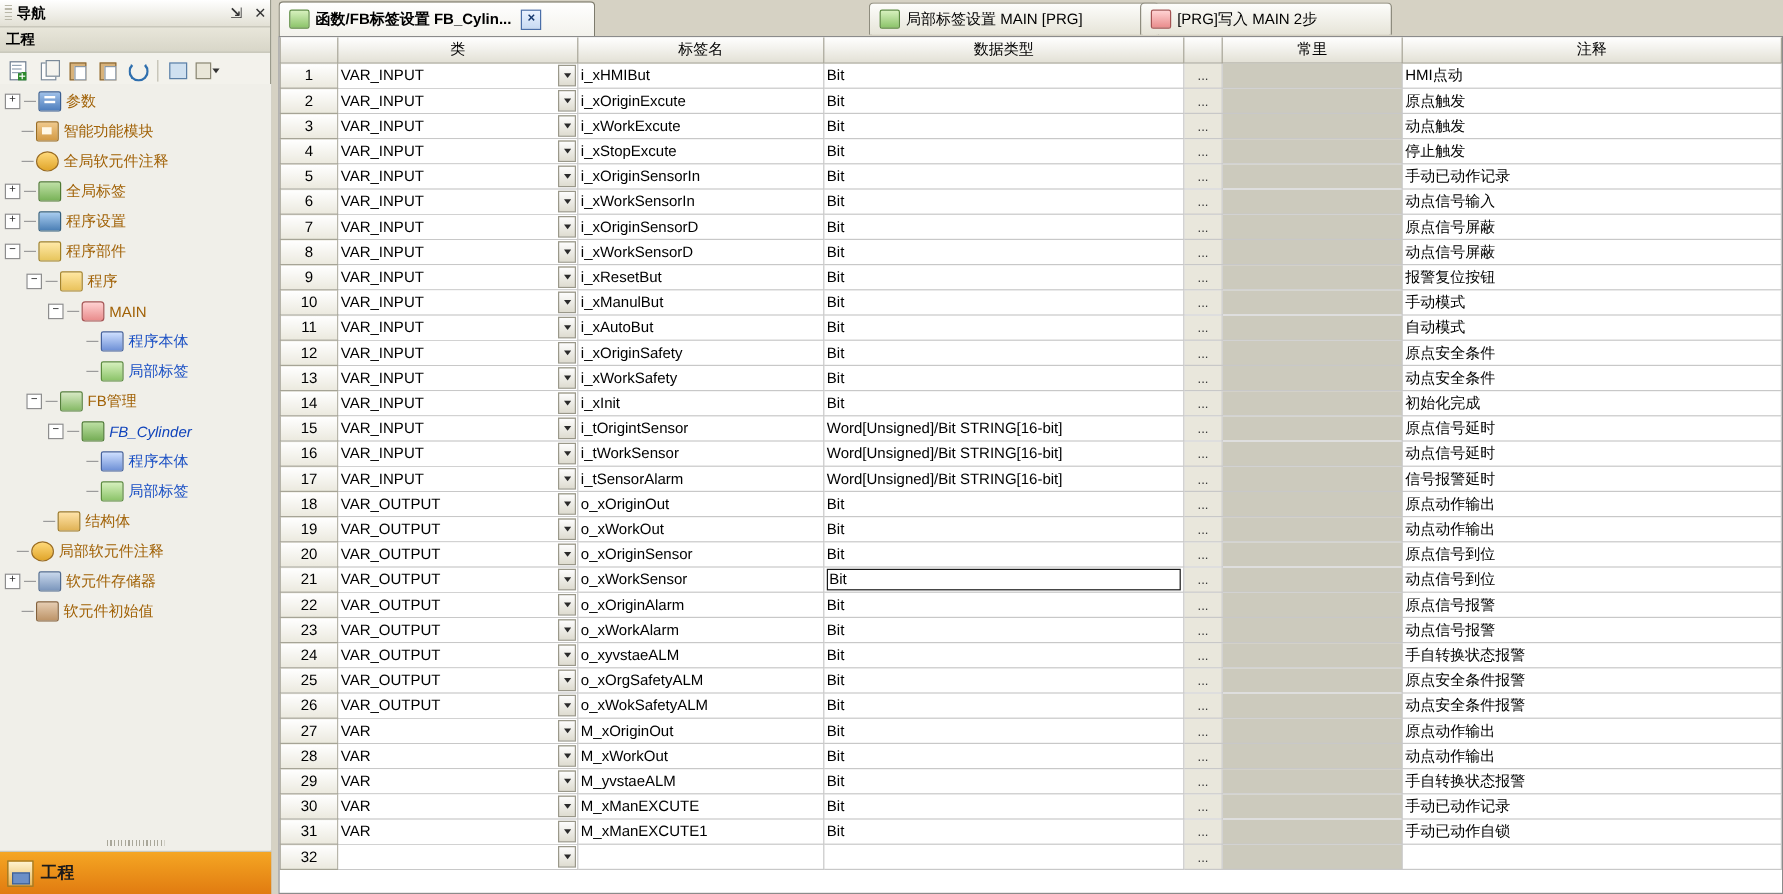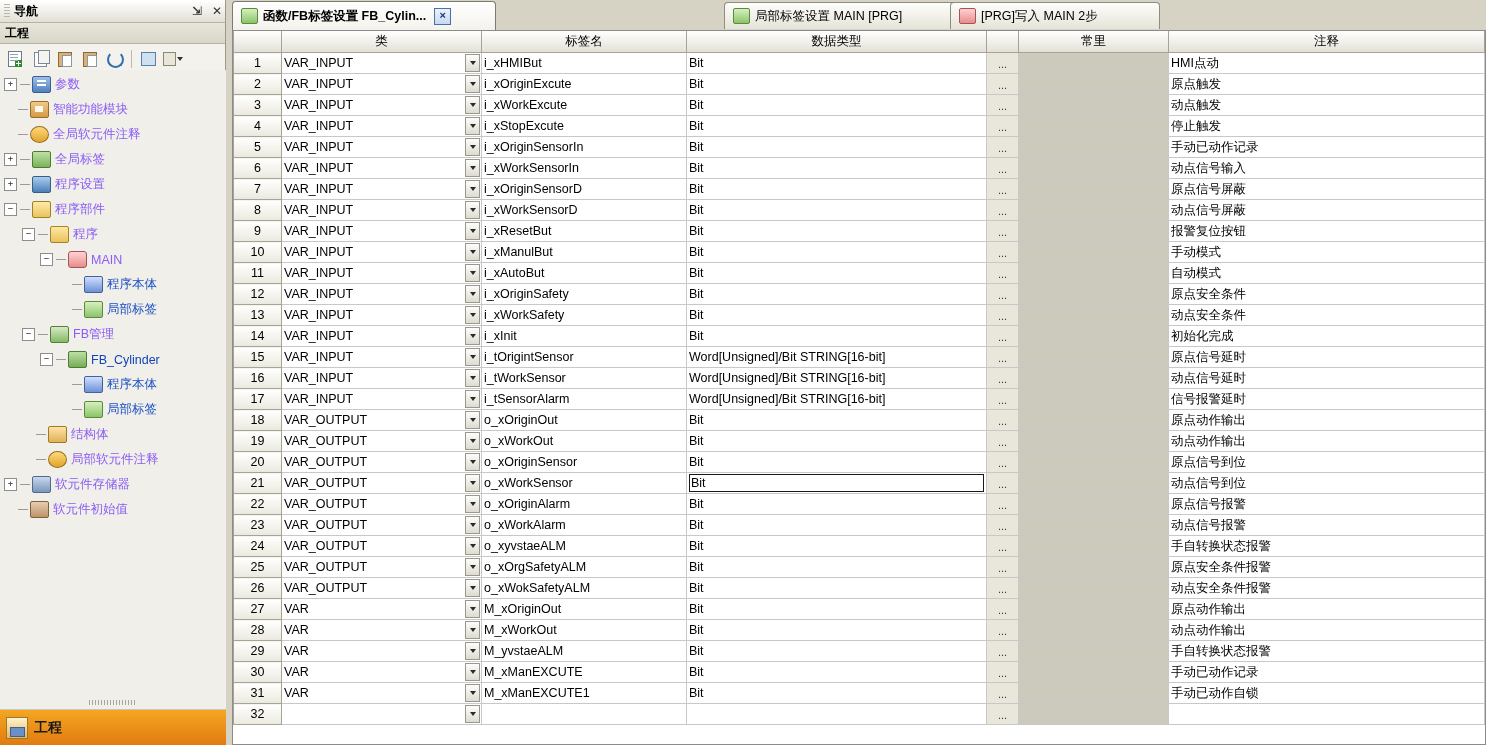--- a/index.html
+++ b/index.html
@@ -78,23 +78,23 @@
     font-size:12.5px;white-space:nowrap;
   }
   .exp{
     width:11px;height:11px;border:1px solid #8d8d8d;background:#fff;
     font-size:9px;line-height:9px;text-align:center;color:#333;
     margin-right:3px;flex:0 0 auto;font-family:"DejaVu Sans Mono",monospace;
   }
   .exp.none{border:none;background:transparent;}
   .dash{width:10px;height:1px;background:#9b9b9b;margin-right:2px;flex:0 0 auto;}
   .nico{width:17px;height:15px;margin-right:4px;flex:0 0 auto;position:relative;border-radius:2px;}
-  .nlabel{color:#8b5cf6;}
+  .nlabel{color:#a16207;}
   .nlabel.link{color:#1a4fc4;font-family:Liberation Mono, monospace;}
-  .nlabel.blue{color:#1144bb;}
+  .nlabel.blue{color:#1144bb;font-style:italic;}
 
   
   .i-param{background:linear-gradient(#9fc0e8,#4f7fbe);border:1px solid #3a5f92;}
   .i-param:after{content:"";position:absolute;left:4px;top:3px;width:9px;height:2px;background:#fff;box-shadow:0 4px 0 #fff;}
   .i-smart{background:linear-gradient(#f0c98c,#d39a44);border:1px solid #9a6c22;}
   .i-smart:after{content:"";position:absolute;left:4px;top:4px;width:8px;height:6px;background:#fff8e8;}
   .i-comment{background:linear-gradient(#ffd97a,#e0a52a);border:1px solid #9a6c22;border-radius:50%;}
   .i-global{background:linear-gradient(#bfe0a6,#79b358);border:1px solid #4f7a34;}
   .i-progset{background:linear-gradient(#a9cdf0,#4b7fb5);border:1px solid #35607f;}
   .i-progpart{background:linear-gradient(#ffe9a8,#e7c55c);border:1px solid #a08127;}
@@ -339,21 +339,21 @@
           <span class="dash"></span>
         <span class="nico i-local"></span>
         <span class="nlabel link">局部标签</span>
         </div>
       <div class="node" style="padding-left:22px">
         <span class="exp none"></span>
           <span class="dash"></span>
         <span class="nico i-struct"></span>
         <span class="nlabel">结构体</span>
         </div>
-      <div class="node" style="padding-left:22px">
+      <div class="node" style="">
         <span class="exp none"></span>
           <span class="dash"></span>
         <span class="nico i-comment"></span>
         <span class="nlabel">局部软元件注释</span>
         </div>
       <div class="node" style="padding-left:4px">
         <span class="exp">+</span>
           <span class="dash"></span>
         <span class="nico i-dev"></span>
         <span class="nlabel">软元件存储器</span>

